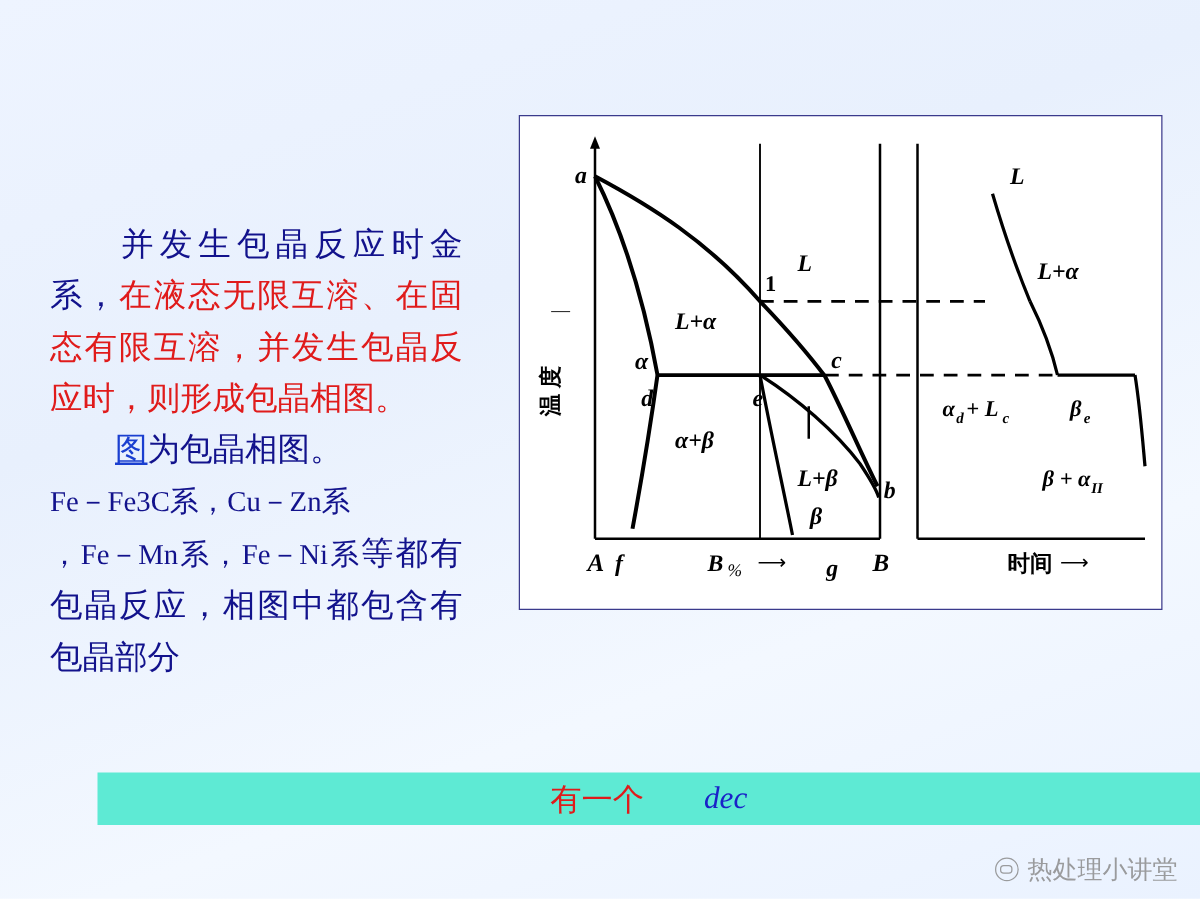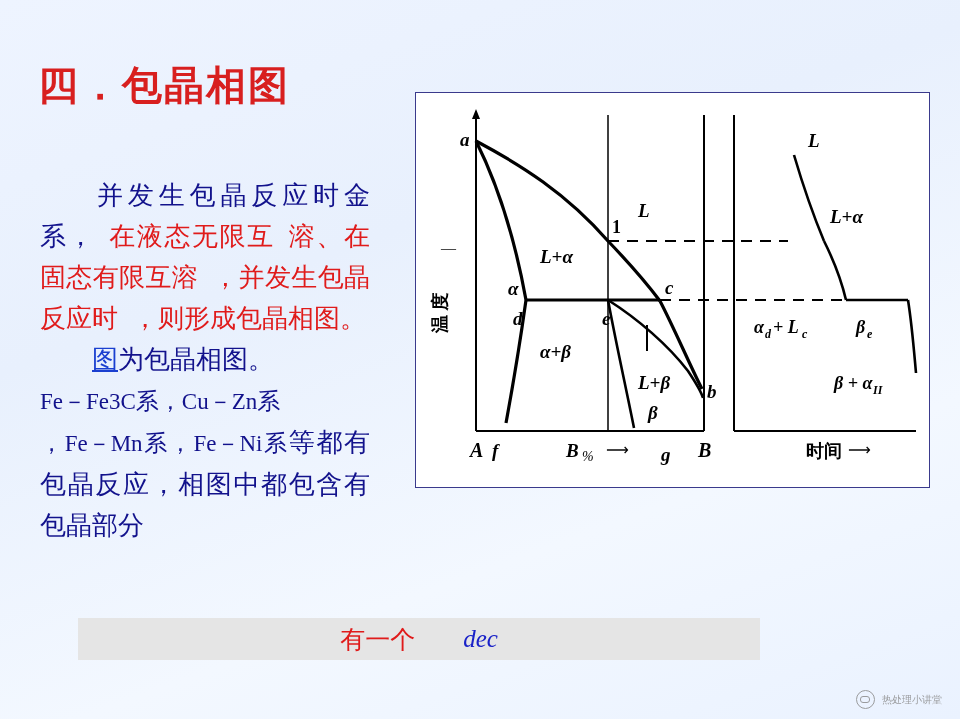--- a/index.html
+++ b/index.html
@@ -37,42 +37,41 @@
     top: 175px;
     width: 330px;
     font-size: 26px;
     line-height: 41px;
     color: #12128c;
     font-family: "Liberation Serif", serif;
     text-align: justify;
   }
   #bodytext .red {
     color: #e01b1b;
-    margin-left: 14px;
   }
   #bodytext .link {
     color: #1a3fd0;
     text-decoration: underline;
   }
   #bodytext .indent {
     display: inline-block;
     width: 52px;
   }
   #bodytext .mono {
     font-family: Liberation Serif, serif;
     font-size: 23px;
   }
   
   #banner {
     position: absolute;
     left: 78px;
     top: 618px;
-    width: 682px;
+    width: 882px;
     height: 42px;
-    background: #e5e5e5;
+    background: #5eead4;
     display: flex;
     align-items: center;
     justify-content: center;
     font-size: 25px;
     font-family: "Liberation Serif", serif;
     white-space: nowrap;
   }
   #banner .r { color: #e01b1b; }
   #banner .b { color: #1a22c8; }
   #banner .k { color: #000000; }
@@ -94,21 +93,21 @@
   }
   
   #watermark {
     position: absolute;
     right: 18px;
     bottom: 10px;
     display: flex;
     align-items: center;
     gap: 7px;
     color: #8c8c8c;
-    font-size: 10px;
+    font-size: 20px;
     font-family: "Liberation Sans", sans-serif;
     opacity: 0.85;
   }
   #watermark .wm-icon {
     width: 17px;
     height: 17px;
     border: 1.6px solid #8c8c8c;
     border-radius: 50%;
     position: relative;
   }
@@ -121,21 +120,20 @@
     height: 5px;
     border: 1.4px solid #8c8c8c;
     border-radius: 3px;
   }
 </style>
 </head>
 <body>
 
 <div class="slide">
 
-  <div id="title">四．包晶相图</div>
 
   <div id="bodytext">
     <span class="indent"></span><span>并发生包晶反应时</span><span>金系，</span><span class="red">在液态无限互</span><span class="red">溶、在固态有限互溶</span><span class="red">，并发生包晶反应时</span><span class="red">，则形成包晶相图。</span><br>
     <span class="indent"></span><span class="link">图</span><span>为包晶相图。</span><br>
     <span class="mono">Fe－Fe3C系，Cu－Zn系</span><br>
     <span class="mono">，Fe－Mn系，Fe－Ni系</span><span>等都有包晶反应，相图中都包含有包晶部分</span>
   </div>
 
   <div id="figure">
     <svg width="513" height="394" viewBox="0 0 513 394" xmlns="http://www.w3.org/2000/svg">

